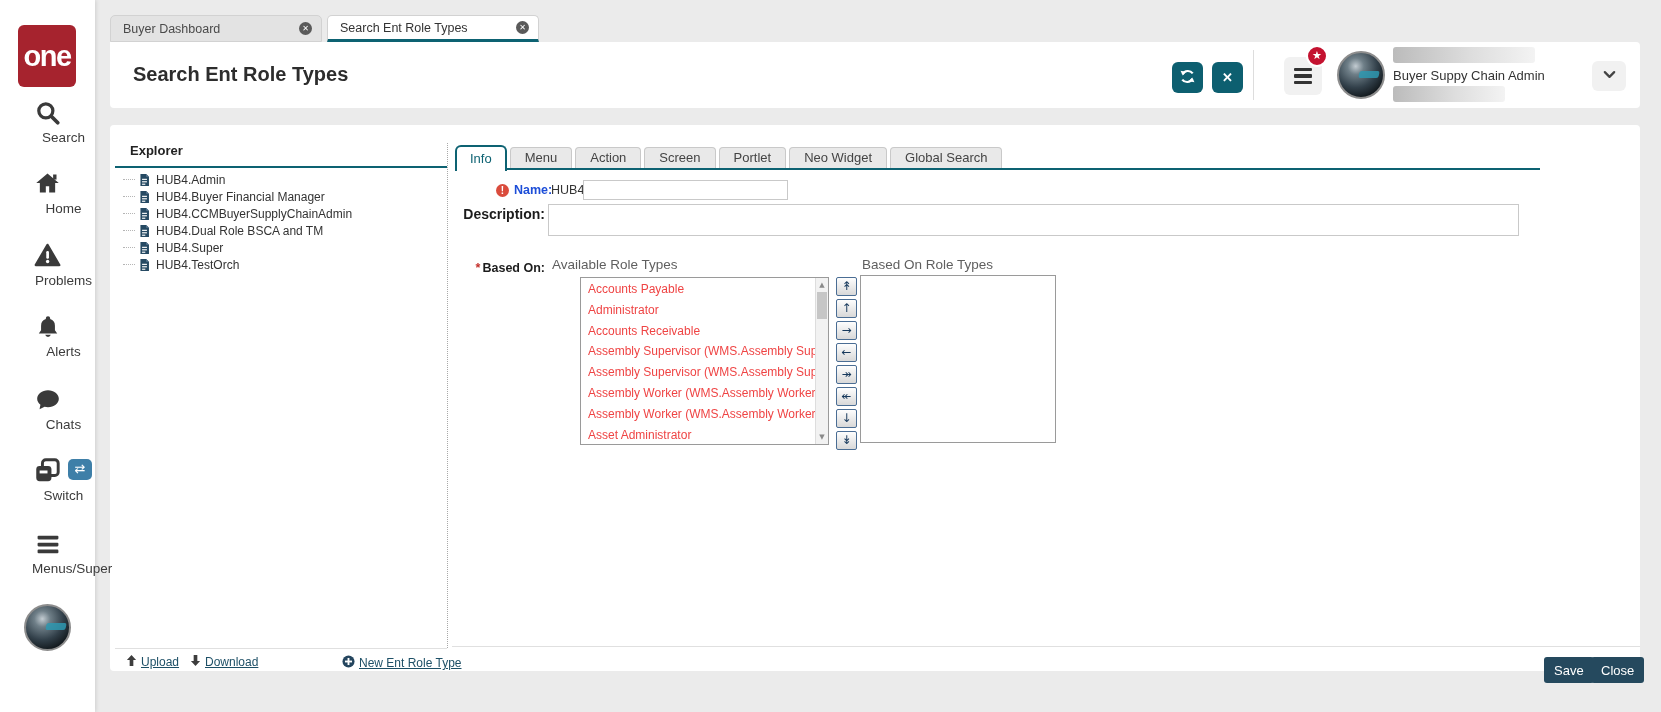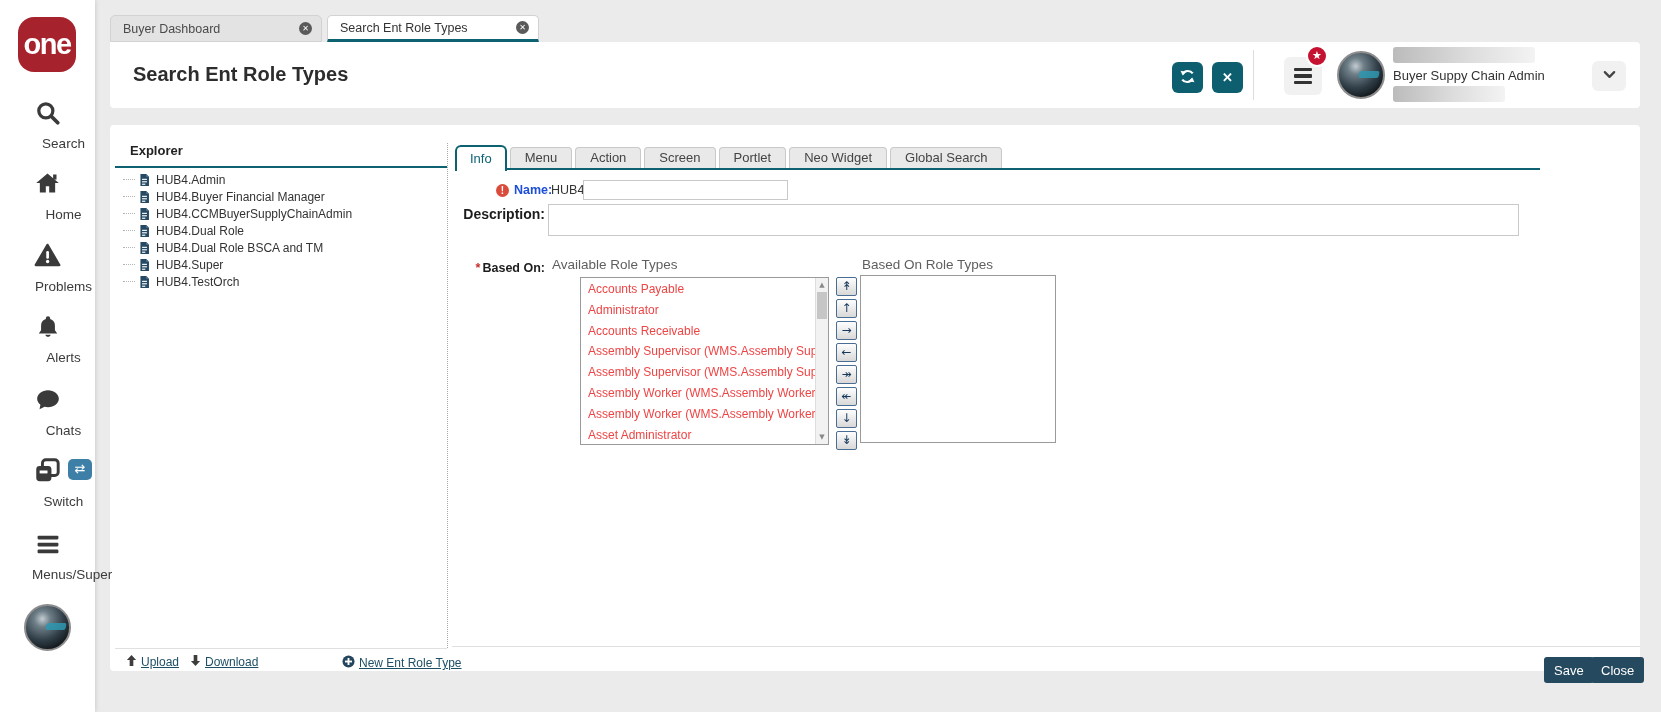--- a/index.html
+++ b/index.html
@@ -1,23 +1,23 @@
 <!DOCTYPE html>
 <html><head>
 <meta charset="utf-8">
 <style>
   * { margin:0; padding:0; box-sizing:border-box; }
   html,body { width:1661px; height:712px; }
   body { background:#ebebeb; font-family:"Liberation Sans",sans-serif; position:relative; overflow:hidden; }
 
   
   .sidebar { position:absolute; left:0; top:0; width:95px; height:712px; background:#fff; box-shadow:1px 0 4px rgba(0,0,0,.12); z-index:5; }
-  .logo { position:absolute; left:18px; top:17px; width:58px; height:55px; background:#a6232e; border-radius:16px; color:#fff; font-size:29px; font-weight:700; letter-spacing:-1.5px; display:flex; align-items:center; justify-content:center; cursor:pointer; }
+  .logo { position:absolute; left:18px; top:25px; width:58px; height:62px; background:#a6232e; border-radius:6px; color:#fff; font-size:29px; font-weight:700; letter-spacing:-1.5px; display:flex; align-items:center; justify-content:center; cursor:pointer; }
   .side-item { position:absolute; width:95px; text-align:center; color:#3b3b3b; font-size:13.5px; cursor:pointer; }
-  .side-item .lbl { display:block; margin-top:7px;padding-left:32px; }
+  .side-item .lbl { display:block; margin-top:1px;padding-left:32px; }
   .si-search{top:100px} .si-home{top:170px} .si-problems{top:242px} .si-alerts{top:314px} .si-chats{top:387px} .si-switch{top:457px} .si-menus{top:532px}
   .switch-badge { position:absolute; left:68px; top:459px; width:24px; height:21px; background:#3e7fa8; border-radius:5px; color:#fff; font-size:13px; line-height:20px; text-align:center; font-family:"DejaVu Sans",sans-serif; cursor:pointer; z-index:6;}
   .avatar { border-radius:50%; background:radial-gradient(circle at 38% 30%, #c3ccd2 0%, #6f7f88 20%, #32404a 52%, #0b1013 84%); border:2px solid #8d8d8d; position:relative; overflow:hidden; }
   .avatar::after { content:""; position:absolute; right:8%; top:40%; width:46%; height:16%; background:#2e98b0; transform:skewX(-12deg); opacity:.85; border-radius:2px; }
   .side-avatar { position:absolute; left:24px; top:604px; width:47px; height:47px; cursor:pointer; }
 
   
   .wtabs { position:absolute; left:110px; top:15px; display:flex; gap:5px; z-index:2; }
   .wtab { width:212px; height:27px; background:#e3e3e3; border:1px solid #d2d2d2; border-radius:5px 5px 0 0; display:flex; align-items:center; justify-content:space-between; padding:0 9px 0 12px; font-size:12.5px; color:#4a4a4a; cursor:pointer; }
   .wtab.active { background:#fff; border-bottom:3px solid #0d6272; color:#333; }
@@ -232,33 +232,20 @@
       <span class="doc-ic">
           <svg viewBox="0 0 16 17" width="13" height="14">
             <path d="M3 1 h7 l3.5 3.5 V16 H3 Z" fill="#264a63"></path>
             <path d="M10 1 l3.5 3.5 H10 Z" fill="#587690"></path>
             <rect x="5" y="7" width="6" height="1.4" fill="#fff"></rect>
             <rect x="5" y="10" width="6" height="1.4" fill="#fff"></rect>
             <rect x="5" y="13" width="4" height="1.4" fill="#fff"></rect>
           </svg>
         </span>
       <span>HUB4.CCMBuyerSupplyChainAdmin</span>
-    </div>
-      <div class="tree-item">
-      <span class="tree-dots"></span>
-      <span class="doc-ic">
-          <svg viewBox="0 0 16 17" width="13" height="14">
-            <path d="M3 1 h7 l3.5 3.5 V16 H3 Z" fill="#264a63"></path>
-            <path d="M10 1 l3.5 3.5 H10 Z" fill="#587690"></path>
-            <rect x="5" y="7" width="6" height="1.4" fill="#fff"></rect>
-            <rect x="5" y="10" width="6" height="1.4" fill="#fff"></rect>
-            <rect x="5" y="13" width="4" height="1.4" fill="#fff"></rect>
-          </svg>
-        </span>
-      <span>HUB4.Dual Role</span>
     </div>
       <div class="tree-item">
       <span class="tree-dots"></span>
       <span class="doc-ic">
           <svg viewBox="0 0 16 17" width="13" height="14">
             <path d="M3 1 h7 l3.5 3.5 V16 H3 Z" fill="#264a63"></path>
             <path d="M10 1 l3.5 3.5 H10 Z" fill="#587690"></path>
             <rect x="5" y="7" width="6" height="1.4" fill="#fff"></rect>
             <rect x="5" y="10" width="6" height="1.4" fill="#fff"></rect>
             <rect x="5" y="13" width="4" height="1.4" fill="#fff"></rect>

